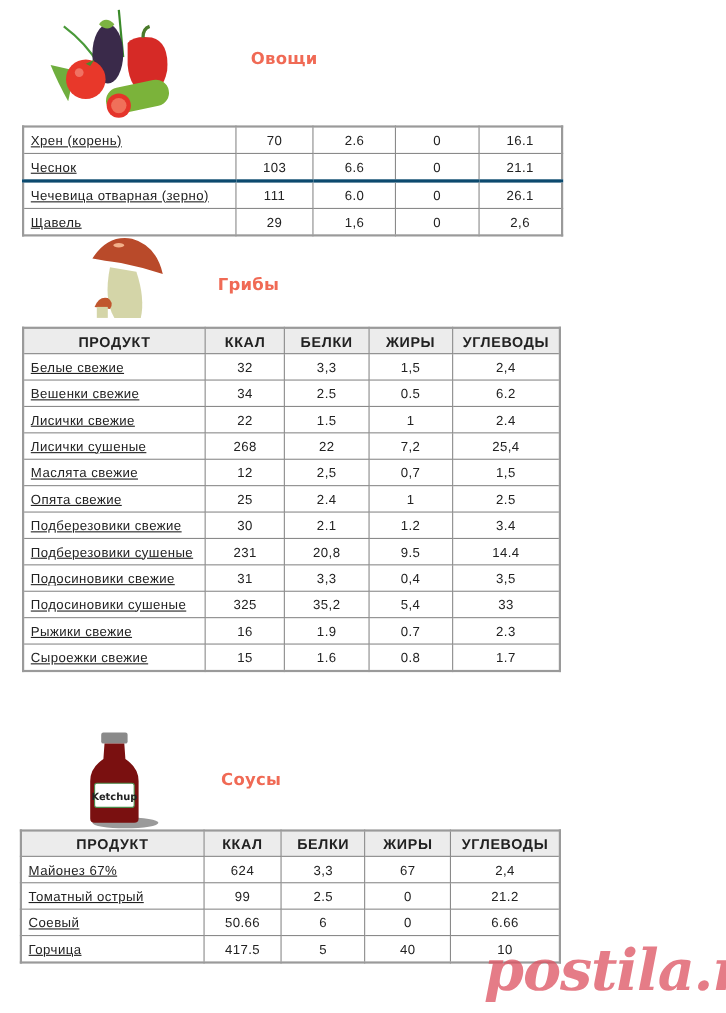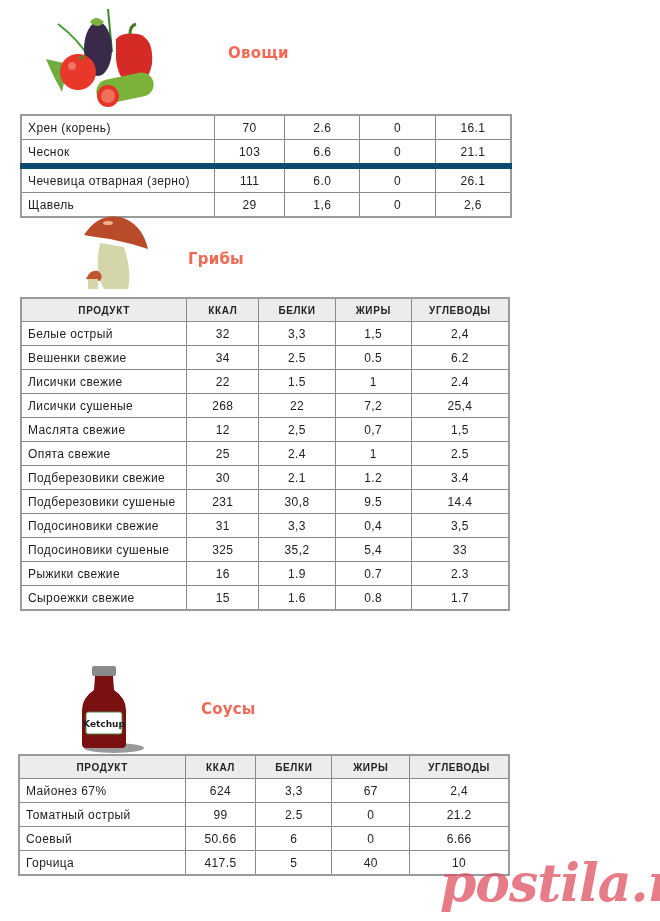--- a/index.html
+++ b/index.html
@@ -4,24 +4,24 @@
   <style>
     html, body { margin: 0; padding: 0; background: #ffffff; }
     body { width: 660px; height: 921px; position: relative; overflow: hidden;
            font-family: "Liberation Sans", "DejaVu Sans", sans-serif; color: #222; }
     .section-title { position: absolute; font-family: "DejaVu Sans", sans-serif; font-weight: bold;
                      font-size: 15px; color: #f06a55; letter-spacing: 0.2px; }
     .pic { position: absolute; }
     table.nut { position: absolute; border-collapse: collapse; font-size: 12px; letter-spacing: 0.4px; }
     table.nut td, table.nut th { border: 1px solid #8a8a8a; padding: 0; height: 23px; }
     table.nut td { text-align: center; }
-    table.nut td.name { text-align: left; padding-left: 6px; }
-    table.nut th { background: #ececec; font-size: 10px; font-weight: bold; letter-spacing: 0.6px; color: #222; height: 22px; }
+    table.nut td.name { text-align: left; padding-left: 6px; text-decoration: underline; }
+    table.nut th { background: #ececec; font-size: 13px; font-weight: bold; letter-spacing: 0.6px; color: #222; height: 22px; }
     table.nut { border: 2px solid #9a9a9a; }
-    .veg tr.thick td { border-top: 6px solid #0c4a6e; }
+    .veg tr.thick td { border-top: 3px solid #0c4a6e; }
     .watermark { position: absolute; left: 440px; right: 0; top: 852px; font-family: "DejaVu Serif", serif;
                  font-style: italic; font-weight: bold; font-size: 52px; color: rgba(220,80,95,0.75);
                  letter-spacing: -1px; }
   </style>
 </head>
 <body>
 
 <div class="pic" style="left:38px;top:4px;width:120px;height:104px;">
   <svg width="120" height="104" viewBox="0 0 120 104">
     <path d="M70 5 L74 48" stroke="#3a8a2a" stroke-width="2" fill="none"></path>
@@ -83,42 +83,42 @@
 
 <div class="pic" style="left:80px;top:213px;width:70px;height:80px;">
   <svg width="70" height="80" viewBox="0 0 70 80">
     <path d="M20 30 Q14 60 24 76 L48 76 Q52 58 44 34 Z" fill="#d4d5a8"></path>
     <path d="M4 22 Q18 0 40 4 Q62 10 68 36 Q50 30 30 26 Q14 24 4 22 Z" fill="#b94a2a"></path>
     <ellipse cx="28" cy="10" rx="5" ry="2" fill="#f2b08a"></ellipse>
     <path d="M6 66 Q10 56 18 58 Q24 62 20 68 Z" fill="#c0562e"></path>
     <rect x="8" y="66" width="10" height="10" fill="#d4d5a8"></rect>
   </svg>
 </div>
-<div class="section-title" style="left:188px;top:250px;">Грибы</div>
+<div class="section-title" style="left:198px;top:250px;">Грибы</div>
 
 <table class="nut" style="left:20px;top:297px;width:490px;">
   <colgroup>
       <col style="width:163px">
       <col style="width:71px">
       <col style="width:75px">
       <col style="width:75px">
       <col style="width:96px">
     </colgroup>
   <thead>
       <tr id="mush-head">
         <th>ПРОДУКТ</th>
         <th>ККАЛ</th>
         <th>БЕЛКИ</th>
         <th>ЖИРЫ</th>
         <th>УГЛЕВОДЫ</th>
       </tr>
     </thead>
   <tbody id="mush-body">
       <tr>
-        <td class="name">Белые острый</td>
+        <td class="name">Белые свежие</td>
         <td>32</td>
         <td>3,3</td>
         <td>1,5</td>
         <td>2,4</td>
       </tr>
       <tr>
         <td class="name">Вешенки свежие</td>
         <td>34</td>
         <td>2.5</td>
         <td>0.5</td>
@@ -155,21 +155,21 @@
       <tr>
         <td class="name">Подберезовики свежие</td>
         <td>30</td>
         <td>2.1</td>
         <td>1.2</td>
         <td>3.4</td>
       </tr>
       <tr>
         <td class="name">Подберезовики сушеные</td>
         <td>231</td>
-        <td>30,8</td>
+        <td>20,8</td>
         <td>9.5</td>
         <td>14.4</td>
       </tr>
       <tr>
         <td class="name">Подосиновики свежие</td>
         <td>31</td>
         <td>3,3</td>
         <td>0,4</td>
         <td>3,5</td>
       </tr>

